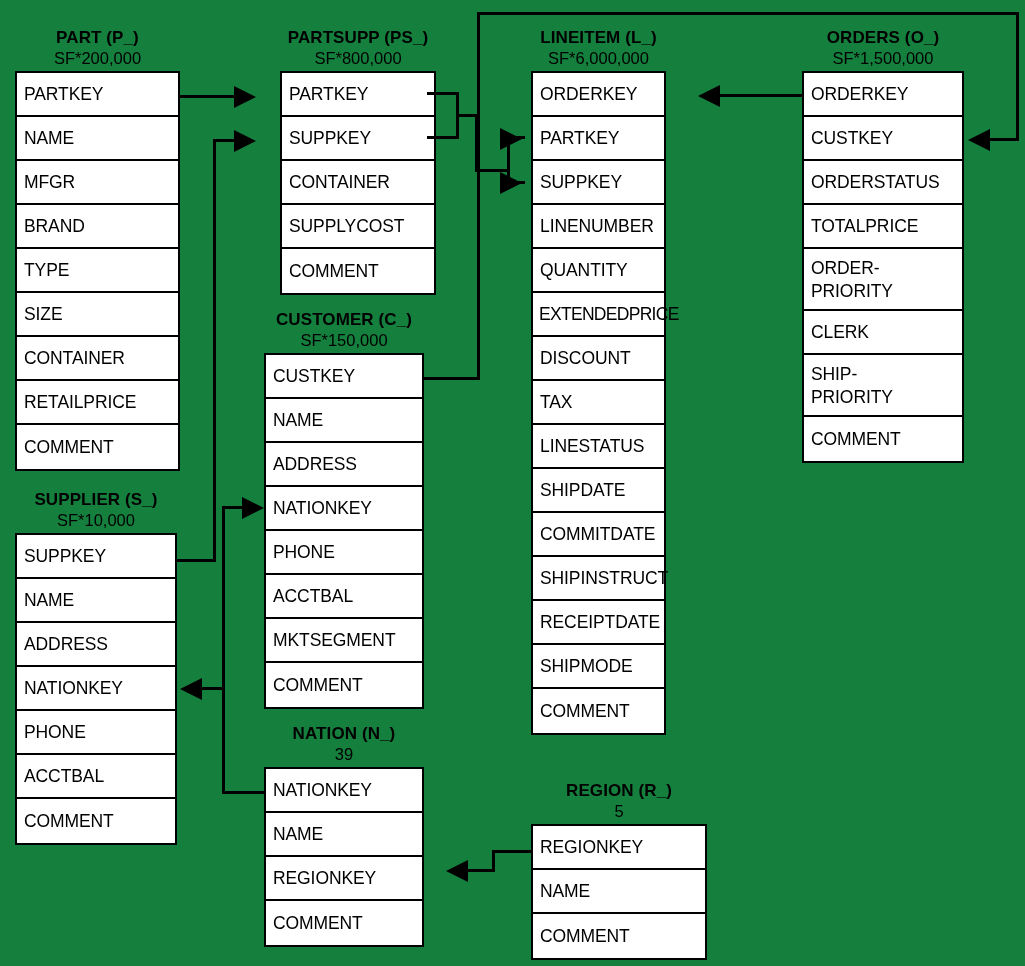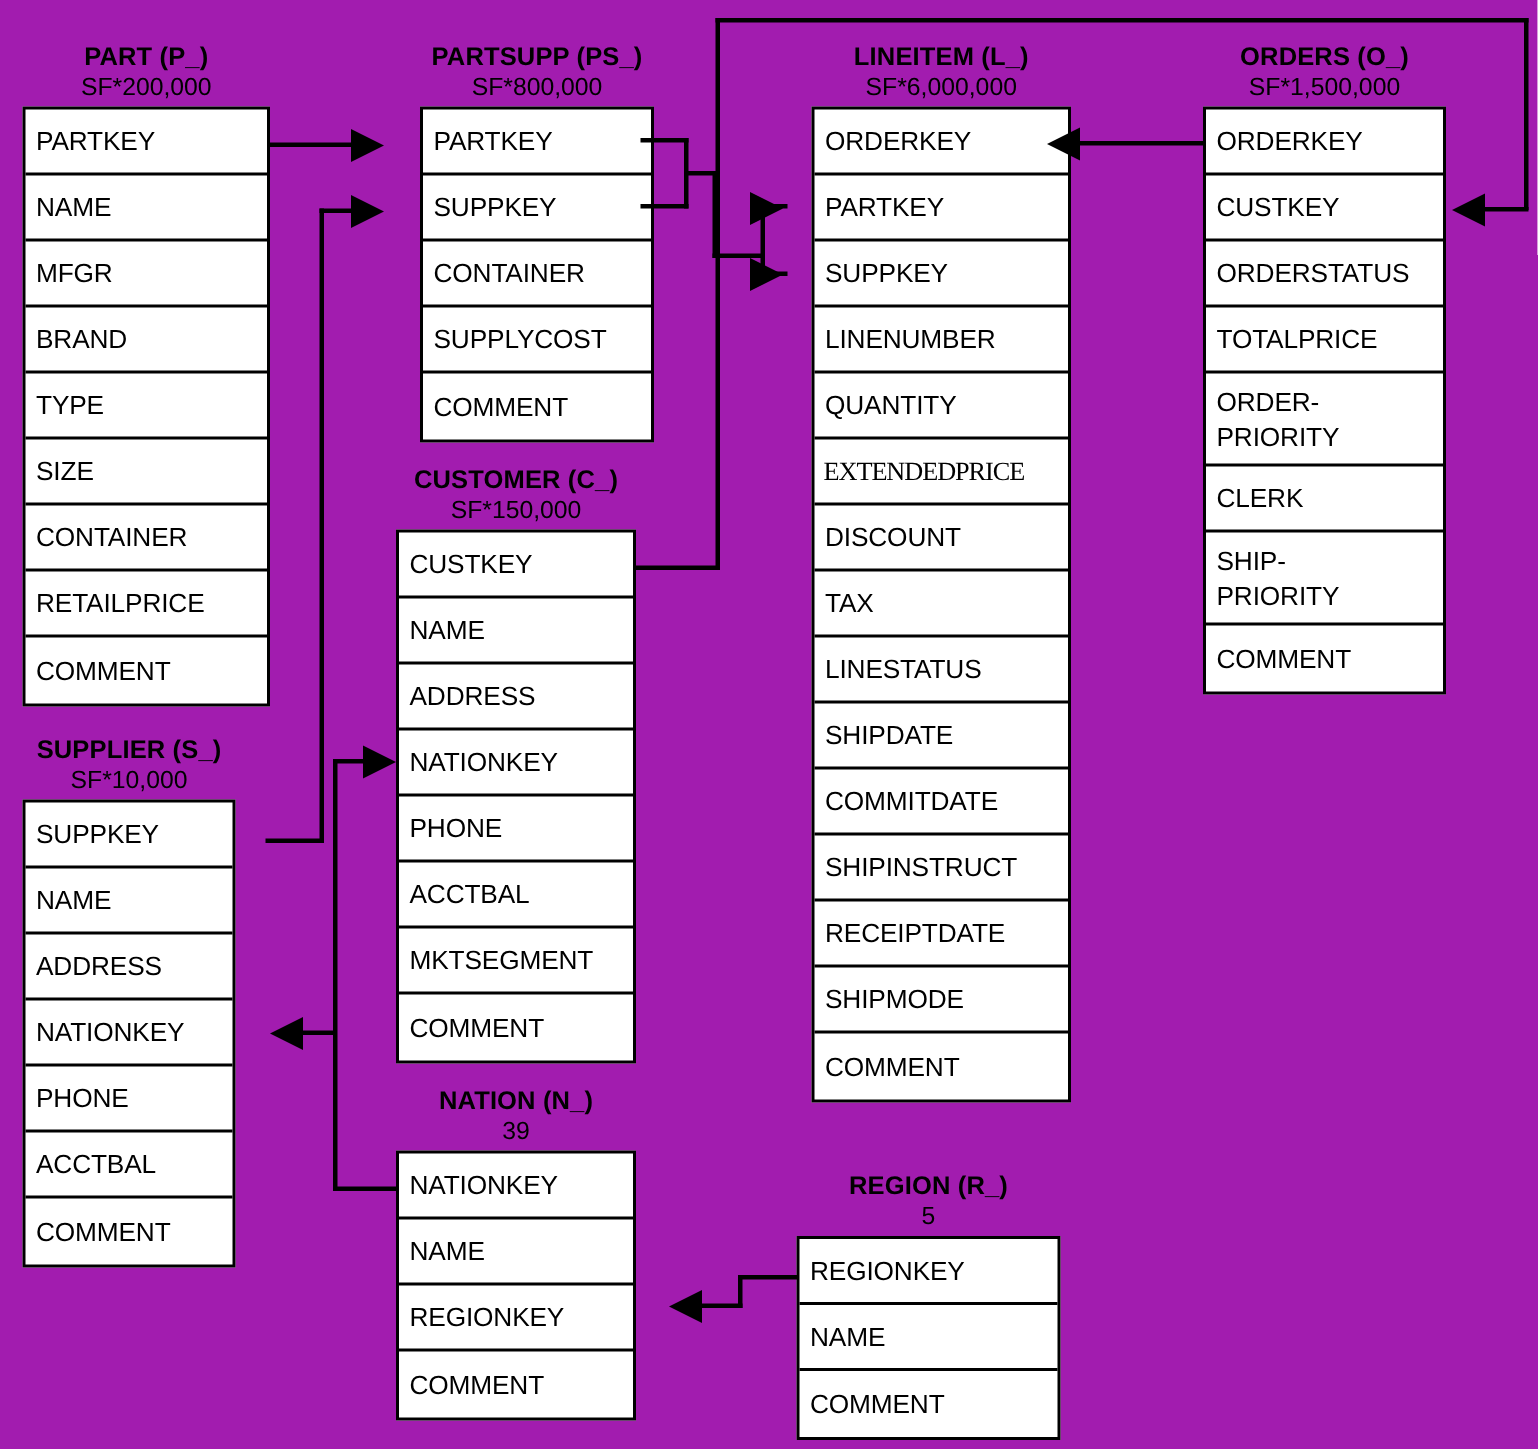--- a/index.html
+++ b/index.html
@@ -9,21 +9,21 @@
     background: #ffffff;
   }
   body {
     font-family: "Liberation Sans", sans-serif;
     color: #000000;
   }
   #canvas {
     position: relative;
     width: 1025px;
     height: 966px;
-    background: #a21caf;
+    background: #15803d;
     overflow: hidden;
   }
 
   
   .table-block {
     position: absolute;
   }
   .table-title {
     text-align: center;
     font-weight: bold;
@@ -59,21 +59,21 @@
     border-bottom: none;
   }
   .field.h44 { height: 44px; }
   .field.two-line {
     height: 62px;
     display: block;
     padding-top: 8px;
     line-height: 23px;
   }
   .field.two-line span { display: block; }
-  .field.tight { letter-spacing: -0.7px; padding-left: 6px; font-family: Liberation Serif, serif; }
+  .field.tight { letter-spacing: -0.7px; padding-left: 6px; }
 
   
   .ln {
     position: absolute;
     background: #000;
   }
   .hline { height: 3px; }
   .vline { width: 3px; }
 
   .arrow {
@@ -116,21 +116,21 @@
     <div class="table-card">SF*800,000</div>
     <div class="table-box" style="margin-top:3px;">
       <div class="field h44">PARTKEY</div>
       <div class="field h44">SUPPKEY</div>
       <div class="field h44">CONTAINER</div>
       <div class="field h44">SUPPLYCOST</div>
       <div class="field h44">COMMENT</div>
     </div>
   </div>
 
-  <div class="table-block" style="left:531px; top:28px; width:173px;margin-left:10px;">
+  <div class="table-block" style="left:531px; top:28px; width:135px;">
     <div class="table-title">LINEITEM (L_)</div>
     <div class="table-card">SF*6,000,000</div>
     <div class="table-box" style="margin-top:3px;">
       <div class="field h44">ORDERKEY</div>
       <div class="field h44">PARTKEY</div>
       <div class="field h44">SUPPKEY</div>
       <div class="field h44">LINENUMBER</div>
       <div class="field h44">QUANTITY</div>
       <div class="field h44 tight">EXTENDEDPRICE</div>
       <div class="field h44">DISCOUNT</div>
@@ -174,21 +174,21 @@
       <div class="field h44">NAME</div>
       <div class="field h44">ADDRESS</div>
       <div class="field h44">NATIONKEY</div>
       <div class="field h44">PHONE</div>
       <div class="field h44">ACCTBAL</div>
       <div class="field h44">MKTSEGMENT</div>
       <div class="field h44">COMMENT</div>
     </div>
   </div>
 
-  <div class="table-block" style="left:15px; top:490px; width:142px;">
+  <div class="table-block" style="left:15px; top:490px; width:162px;">
     <div class="table-title">SUPPLIER (S_)</div>
     <div class="table-card">SF*10,000</div>
     <div class="table-box" style="margin-top:3px;">
       <div class="field h44">SUPPKEY</div>
       <div class="field h44">NAME</div>
       <div class="field h44">ADDRESS</div>
       <div class="field h44">NATIONKEY</div>
       <div class="field h44">PHONE</div>
       <div class="field h44">ACCTBAL</div>
       <div class="field h44">COMMENT</div>

